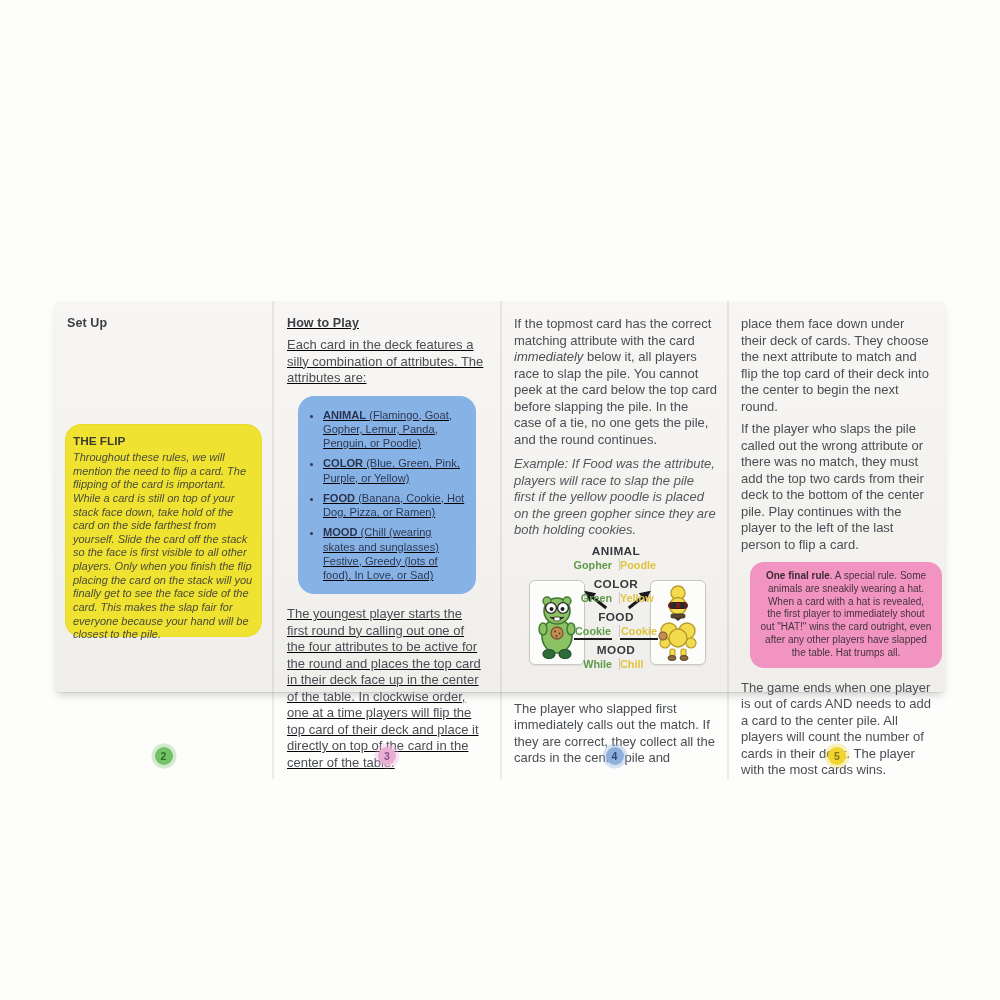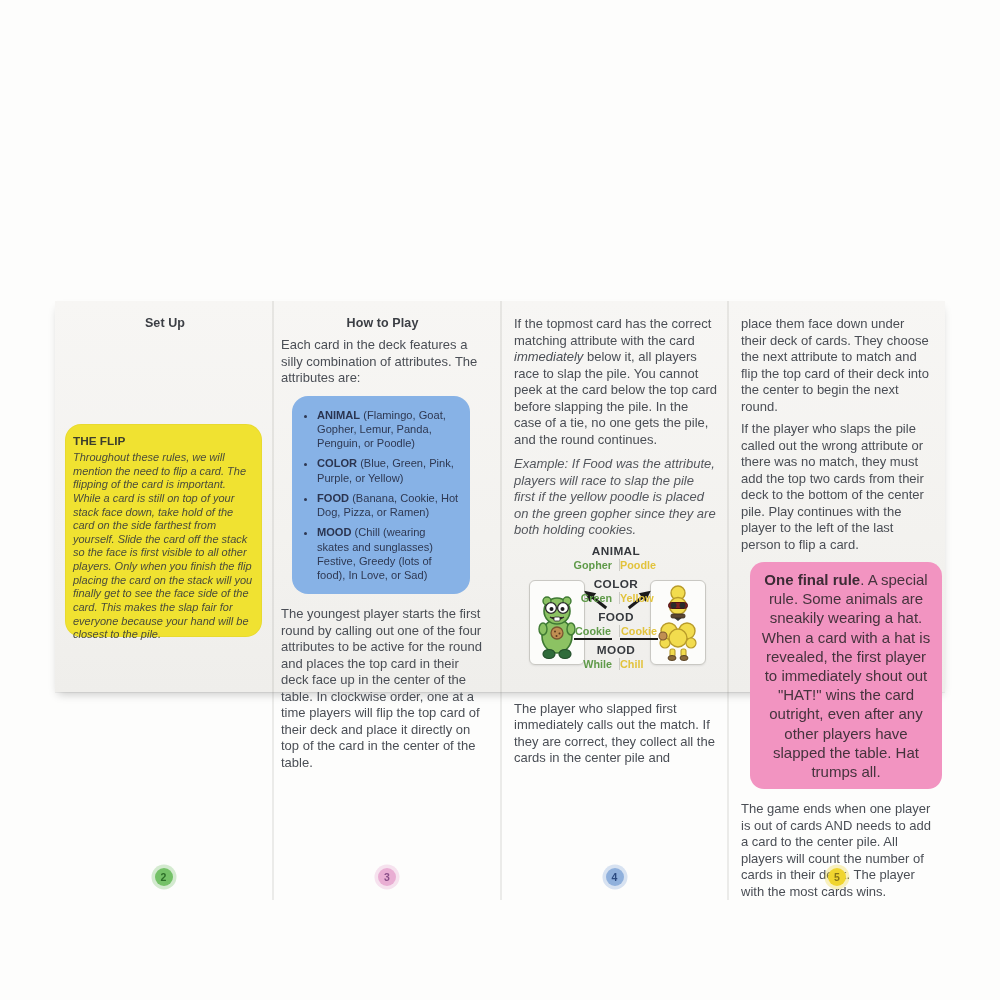--- a/index.html
+++ b/index.html
@@ -18,21 +18,20 @@
     box-shadow:0 1px 0 rgba(0,0,0,0.05), 0 5px 9px -3px rgba(0,0,0,0.22);
     display:grid;
     grid-template-columns:217px 228px 227px 218px;
   }
   .panel { position:relative; box-sizing:border-box; }
   .panel + .panel { border-left:2px solid rgba(110,105,95,0.12); }
 
   .h1 {
     font-size:12.5px; font-weight:bold; color:#3b3e44; letter-spacing:0.1px;
     margin:0;
-    text-align:center;
   }
   .p { font-size:13px; line-height:1.27; color:#4a4e55; margin:0; }
   .italic { font-style:italic; }
 
   
   .panel-setup { padding:15px 9px 0 12px; }
   .setup-list { margin:6px 0 0 0; padding:0 0 0 27px; }
   .setup-list li { font-size:11.2px; line-height:1.3; color:#4a4e55; margin:0 0 1px 0; }
   .flip-box {
     position:absolute; left:10px; top:123px; width:181px; height:199px;
@@ -49,21 +48,21 @@
     width:18px; height:18px; border-radius:50%;
     display:flex; align-items:center; justify-content:center;
     font-size:10.5px; font-weight:bold;
   }
   .badge-2 { background:#74c167; color:#2c6e28; box-shadow:0 0 0 3.5px rgba(116,193,103,0.30); }
   .badge-3 { background:#e9aed3; color:#8a4f88; box-shadow:0 0 0 3.5px rgba(233,174,211,0.35); }
   .badge-4 { background:#8fb0dc; color:#2b4a80; box-shadow:0 0 0 3.5px rgba(143,176,220,0.35); }
   .badge-5 { background:#f0d52f; color:#887518; box-shadow:0 0 0 3.5px rgba(240,213,47,0.30); }
 
   
-  .panel-how { padding:15px 16px 0 7px; }
+  .panel-how { padding:15px 16px 0 13px;text-decoration:underline; }
   .how-intro { margin-top:7px; }
   .attr-box {
     margin:9px 6px 0 11px; width:162px;
     background:#87b2e6; border-radius:16px;
     padding:12px 10px 12px 6px;
   }
   .attr-list { margin:0; padding:0 0 0 19px; }
   .attr-list li { font-size:11.1px; line-height:1.285; color:#2e3852; margin:0 0 6px 0; }
   .attr-list li:last-child { margin-bottom:0; }
   .attr-name { font-weight:bold; color:#2a3450; }
@@ -95,21 +94,21 @@
   .slap-after { margin-top:11px; }
 
   
   .panel-end { padding:15px 5px 0 12px; }
   .end-p2 { margin-top:6px; }
   .rule-box {
     margin:9px 3px 0 9px; width:172px;
     background:#f294c1; border-radius:14px;
     padding:8px 10px; text-align:center;
   }
-  .rule-box .p { color:#45333d; font-size:15px; line-height:1.28; }
+  .rule-box .p { color:#45333d; font-size:10px; line-height:1.28; }
   .rule-lead { font-weight:bold; color:#3c2b35; }
   .end-p3 { margin-top:12px; padding-right:8px; }
 </style>
 </head>
 <body>
 
 <div class="stage">
   <div class="paper">
 
     <div class="panel panel-setup">

